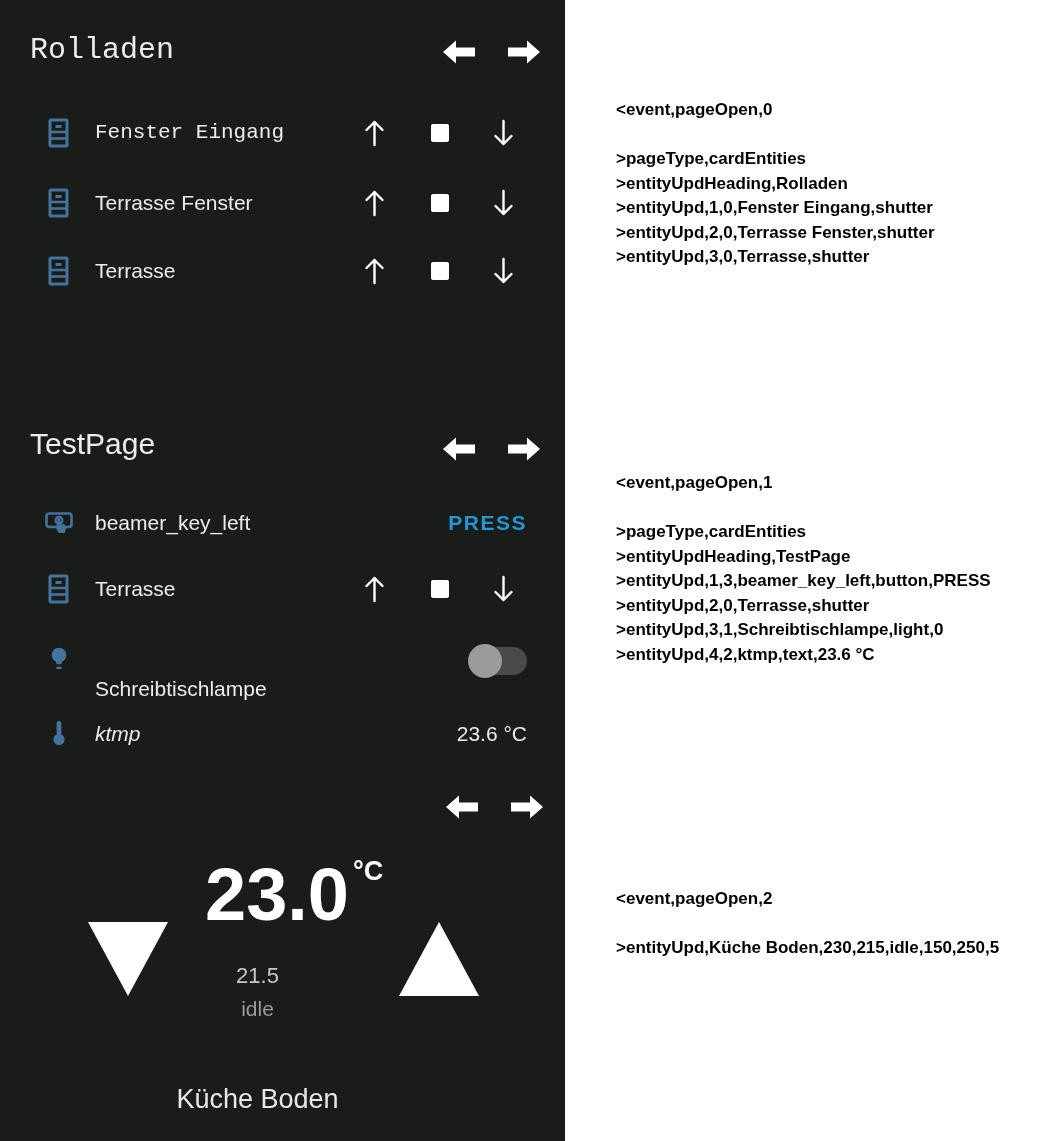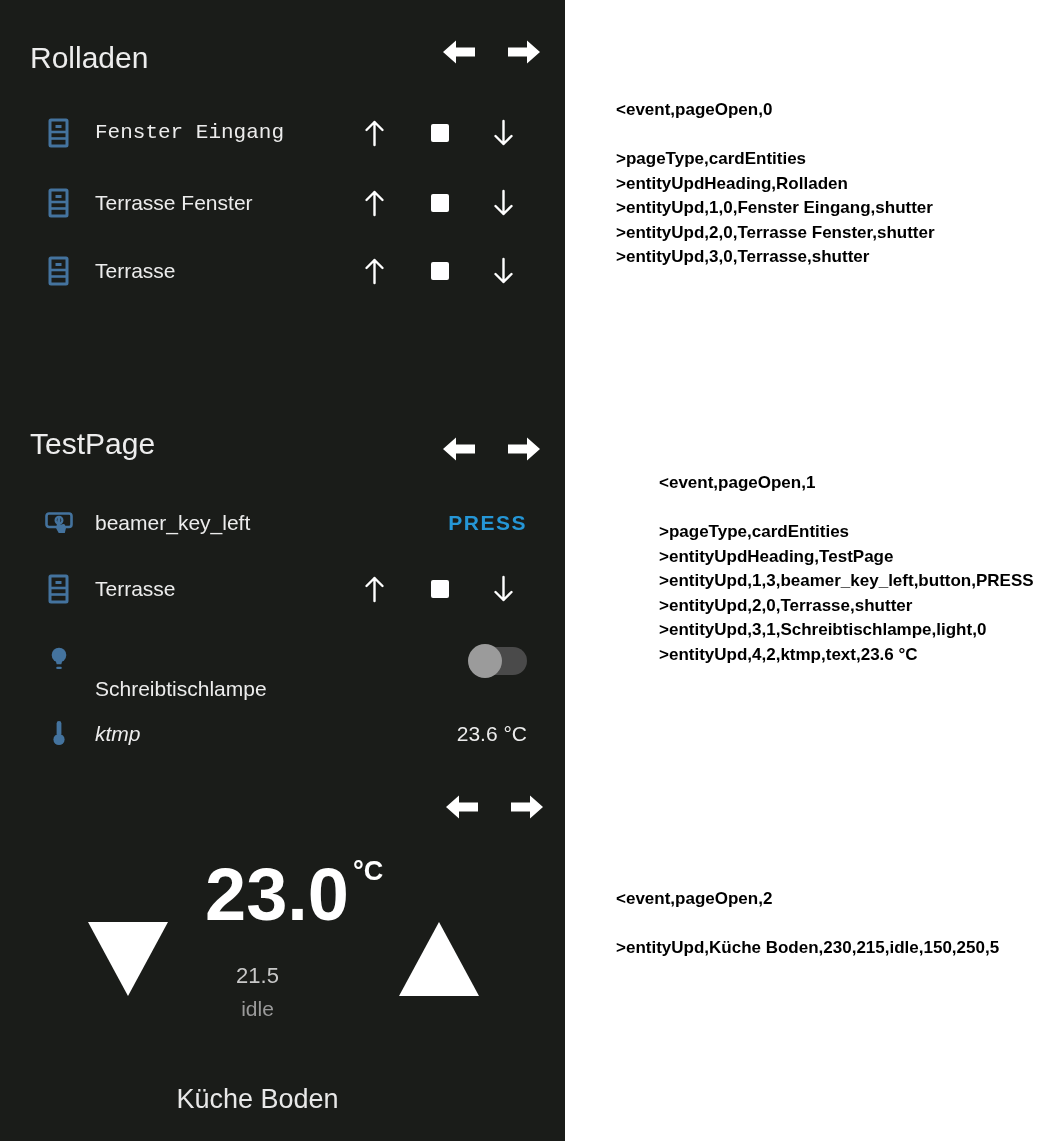--- a/index.html
+++ b/index.html
@@ -39,21 +39,21 @@
   
   .console-block{position:absolute;left:616px;font-size:17px;font-weight:bold;color:#000000;}
   .cline{height:24.5px;line-height:24.5px;white-space:pre;}
 </style>
 </head>
 <body>
 
 <div class="panel">
 
   <div>
-    <div class="card-title" style="top:40px;">Rolladen</div>
+    <div class="card-title" style="top:32px;font-family:Liberation Mono, monospace;">Rolladen</div>
     <div class="nav-btn" style="left:441px;top:37px;">
       <span><svg width="36" height="30" viewBox="0 0 36 30">
             <polygon points="15,3.5 15,10.5 34,10.5 34,19.5 15,19.5 15,26.5 2,15" fill="#ffffff"></polygon>
           </svg></span>
     </div>
     <div class="nav-btn" style="left:506px;top:37px;">
       <span><svg width="36" height="30" viewBox="0 0 36 30">
             <polygon points="21,3.5 21,10.5 2,10.5 2,19.5 21,19.5 21,26.5 34,15" fill="#ffffff"></polygon>
           </svg></span>
     </div>
@@ -216,21 +216,21 @@
   <div class="console-block" style="top:98px;">
     <div class="cline">&lt;event,pageOpen,0</div>
     <div class="cline"></div>
     <div class="cline">&gt;pageType,cardEntities</div>
     <div class="cline">&gt;entityUpdHeading,Rolladen</div>
     <div class="cline">&gt;entityUpd,1,0,Fenster Eingang,shutter</div>
     <div class="cline">&gt;entityUpd,2,0,Terrasse Fenster,shutter</div>
     <div class="cline">&gt;entityUpd,3,0,Terrasse,shutter</div>
   </div>
 
-  <div class="console-block" style="top:471px;margin-left:43px;">
+  <div class="console-block" style="top:471px;">
     <div class="cline">&lt;event,pageOpen,1</div>
     <div class="cline"></div>
     <div class="cline">&gt;pageType,cardEntities</div>
     <div class="cline">&gt;entityUpdHeading,TestPage</div>
     <div class="cline">&gt;entityUpd,1,3,beamer_key_left,button,PRESS</div>
     <div class="cline">&gt;entityUpd,2,0,Terrasse,shutter</div>
     <div class="cline">&gt;entityUpd,3,1,Schreibtischlampe,light,0</div>
     <div class="cline">&gt;entityUpd,4,2,ktmp,text,23.6 °C</div>
   </div>
 

